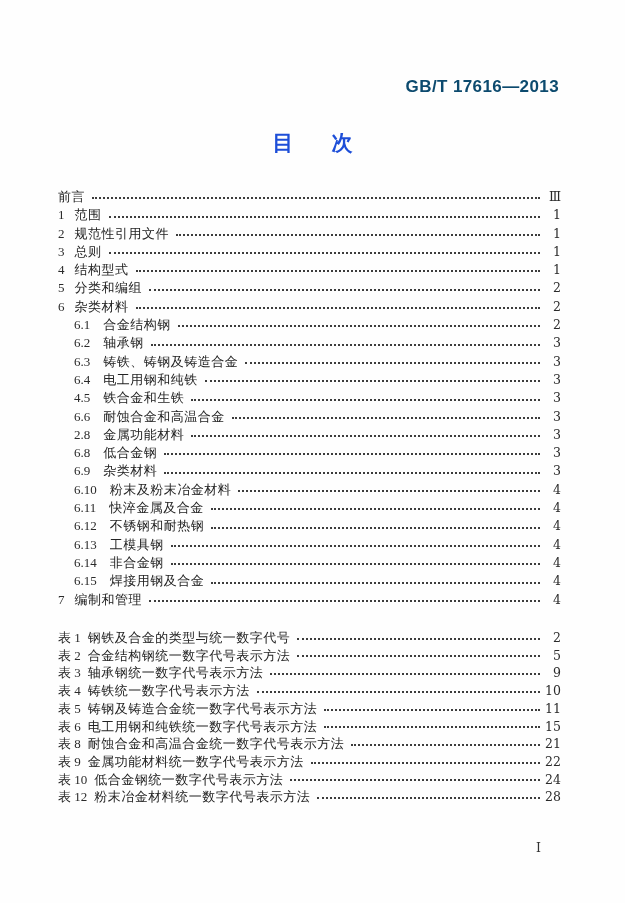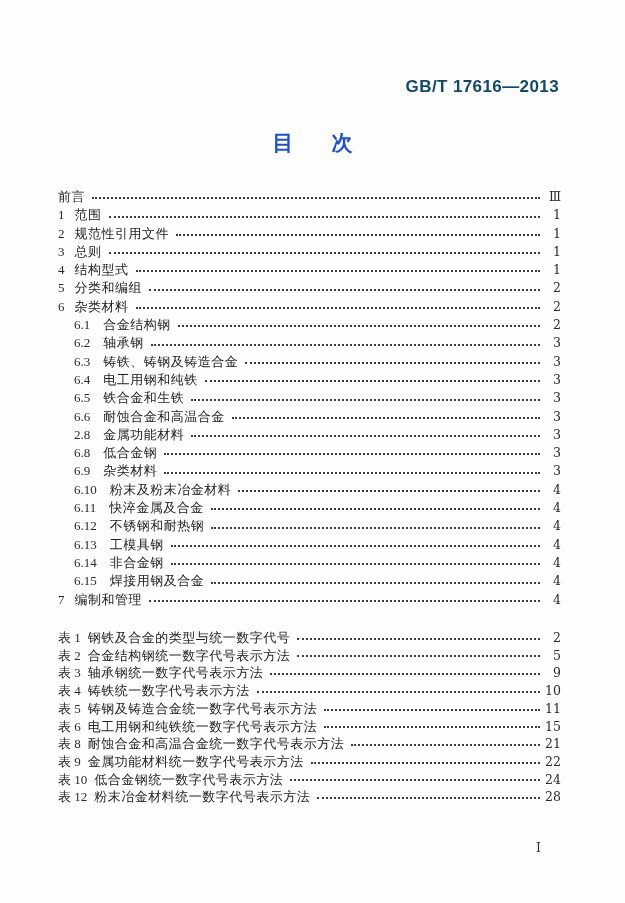--- a/index.html
+++ b/index.html
@@ -191,21 +191,21 @@
   </div>
 
   <div class="row indent">
     <span class="num">6.4</span>
     <span class="label">电工用钢和纯铁</span>
     <span class="dots"></span>
     <span class="pageno">3</span>
   </div>
 
   <div class="row indent">
-    <span class="num">6.5</span>
+    <span class="num">4.5</span>
     <span class="label">铁合金和生铁</span>
     <span class="dots"></span>
     <span class="pageno">3</span>
   </div>
 
   <div class="row indent">
     <span class="num">6.6</span>
     <span class="label">耐蚀合金和高温合金</span>
     <span class="dots"></span>
     <span class="pageno">3</span>

